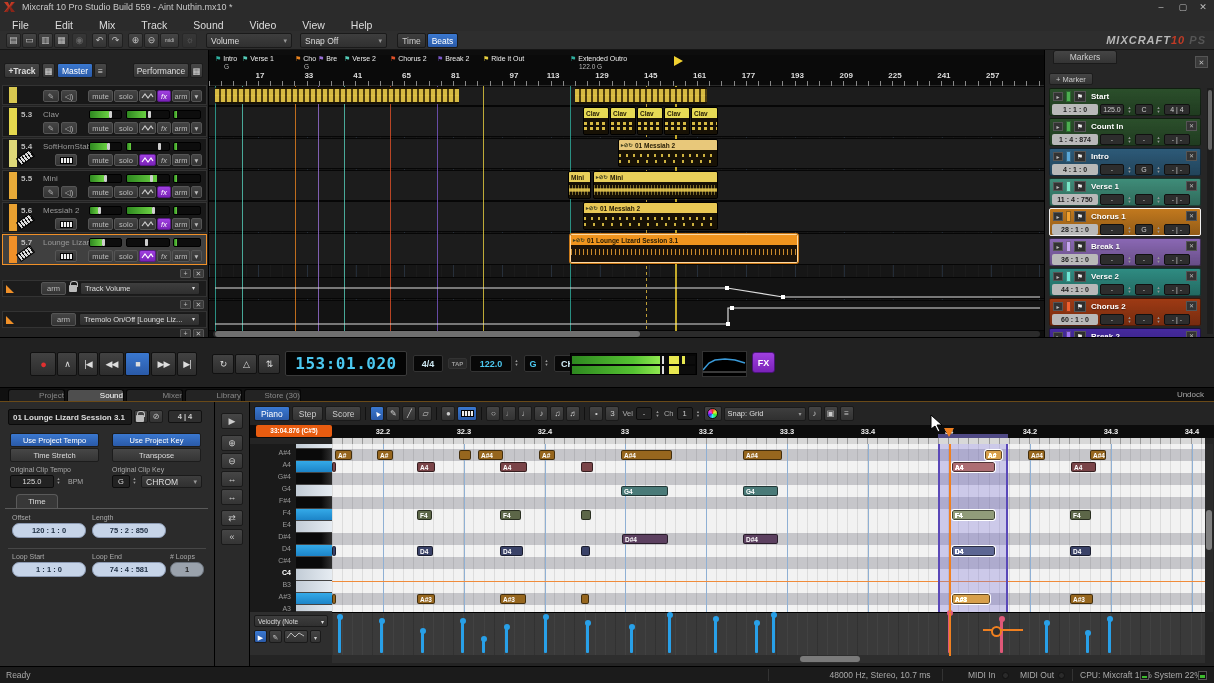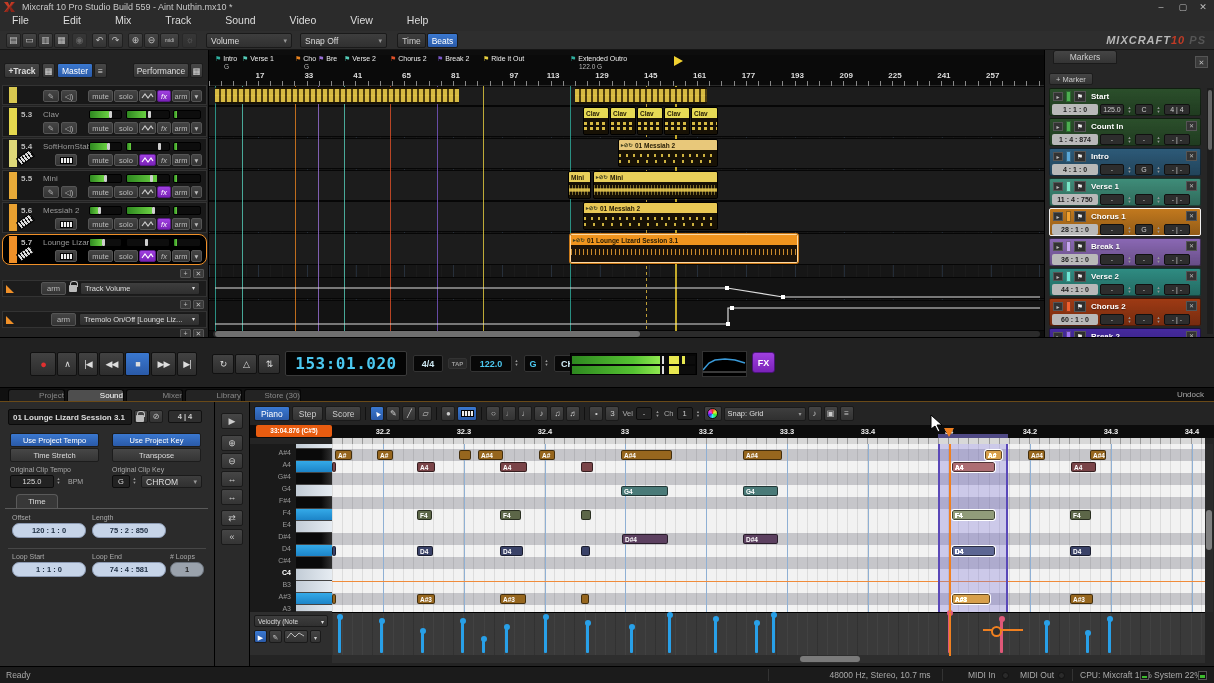--- a/index.html
+++ b/index.html
@@ -4,39 +4,39 @@
 <style>
 *{box-sizing:border-box;margin:0;padding:0;font-family:"Liberation Sans",sans-serif;}
 html,body{background:#111;}
 #app{position:relative;width:1214px;height:683px;background:#1e1e1e;overflow:hidden;color:#ccc;}
 .abs{position:absolute;}
 
 .titlebar{position:absolute;left:0;top:0;width:1214px;height:14px;background:#2b2b2b;}
 .titlebar .logo{position:absolute;left:4px;top:2px;width:11px;height:10px;background:linear-gradient(135deg,#c23b26 45%,#8a2418 55%);clip-path:polygon(0 0,35% 0,50% 35%,65% 0,100% 0,65% 50%,100% 100%,65% 100%,50% 65%,35% 100%,0 100%,35% 50%);}
 .titlebar .ttl{position:absolute;left:22px;top:2px;font-size:9px;color:#c8c8c8;}
 .winbtn{position:absolute;top:1px;width:14px;height:12px;font-size:9px;color:#bbb;text-align:center;line-height:12px;}
-.menubar{position:absolute;left:0;top:14px;width:1214px;height:17px;background:#2b2b2b;display:flex;align-items:flex-start;gap:10px;}
+.menubar{position:absolute;left:0;top:14px;width:1214px;height:17px;background:#2b2b2b;display:flex;align-items:flex-end;gap:2px;}
 .menubar span{padding:0 12px;font-size:10.5px;color:#ddd;}
 .toolbar{position:absolute;left:0;top:31px;width:1214px;height:19px;background:#2e2e2e;border-bottom:1px solid #151515;}
 .tbico{position:absolute;top:2px;width:15px;height:15px;background:linear-gradient(#454545,#333);border:1px solid #202020;border-radius:2px;color:#c0c0c0;font-size:9px;text-align:center;line-height:13px;}
 .tbico.dim{opacity:.4;}
 .dd{background:linear-gradient(#3e3e3e,#303030);border:1px solid #1a1a1a;border-radius:2px;color:#ddd;font-size:8.5px;display:flex;align-items:center;padding:0 4px;}
 .dd .arr{margin-left:auto;font-size:7px;color:#999;}
 .tb-toggle{position:absolute;top:2px;height:15px;border:1px solid #1a1a1a;border-radius:2px;font-size:8.5px;display:flex;align-items:center;justify-content:center;color:#ccc;background:linear-gradient(#3e3e3e,#2e2e2e);}
 .tb-toggle.on{background:linear-gradient(#3a78d0,#2a5aa8);color:#fff;}
 .mxlogo{position:absolute;right:8px;top:3px;font-size:11px;font-style:italic;font-weight:bold;color:#b9b9b9;letter-spacing:1px;}
 .mxlogo b{color:#c23b26;}.mxlogo i{color:#555;}
 
 .main{position:absolute;left:0;top:50px;width:1214px;height:287px;background:#141414;}
 .trackpanel{position:absolute;left:0;top:0;width:209px;height:287px;background:#232323;border-right:1px solid #000;}
 .tp-head{position:absolute;left:0;top:13px;width:209px;height:20px;}
 .btn{background:linear-gradient(#474747,#353535);border:1px solid #1c1c1c;border-radius:2px;color:#ddd;font-size:8.5px;display:flex;align-items:center;justify-content:center;}
 .btn.blue{background:linear-gradient(#3a78d0,#2a5aa8);color:#fff;}
 .trow{position:absolute;left:2px;width:205px;background:#181818;border:1px solid #333;}
-.trow.sel{border-color:#f09028;background:#000000;border-radius:8px;}
+.trow.sel{border-color:#f09028;background:#404040;}
 .strip{position:absolute;left:6px;top:1px;bottom:1px;width:8px;}
 .tnum{position:absolute;left:18px;top:3px;font-size:8px;color:#bbb;font-weight:bold;}
 .tname{position:absolute;left:40px;top:3px;font-size:8px;color:#999;max-width:46px;overflow:hidden;white-space:nowrap;}
 .bar{position:absolute;top:3px;height:9px;background:#0d0d0d;border:1px solid #000;border-radius:2px;overflow:hidden;}
 .bar .fill{position:absolute;left:0;top:0;bottom:0;background:linear-gradient(90deg,#2e8820,#6ad042);}
 .bar .hnd{position:absolute;top:0;bottom:0;width:3px;background:#cfcfcf;border-radius:1px;}
 .sbtn{position:absolute;height:12px;background:linear-gradient(#444,#333);border:1px solid #555;border-radius:2px;color:#bbb;font-size:7.5px;display:flex;align-items:center;justify-content:center;}
 .sbtn.purple{background:linear-gradient(#a040e0,#7a22b8);color:#fff;border-color:#5a1a88;}
 .keyico{width:13px;height:7px;background:repeating-linear-gradient(90deg,#eee 0 2px,#222 2px 3px);border:1px solid #000;}
 .diagkey{position:absolute;left:14px;width:17px;height:9px;background:repeating-linear-gradient(90deg,#ddd 0 2px,#111 2px 3px);border:1px solid #000;transform:rotate(-35deg);}

